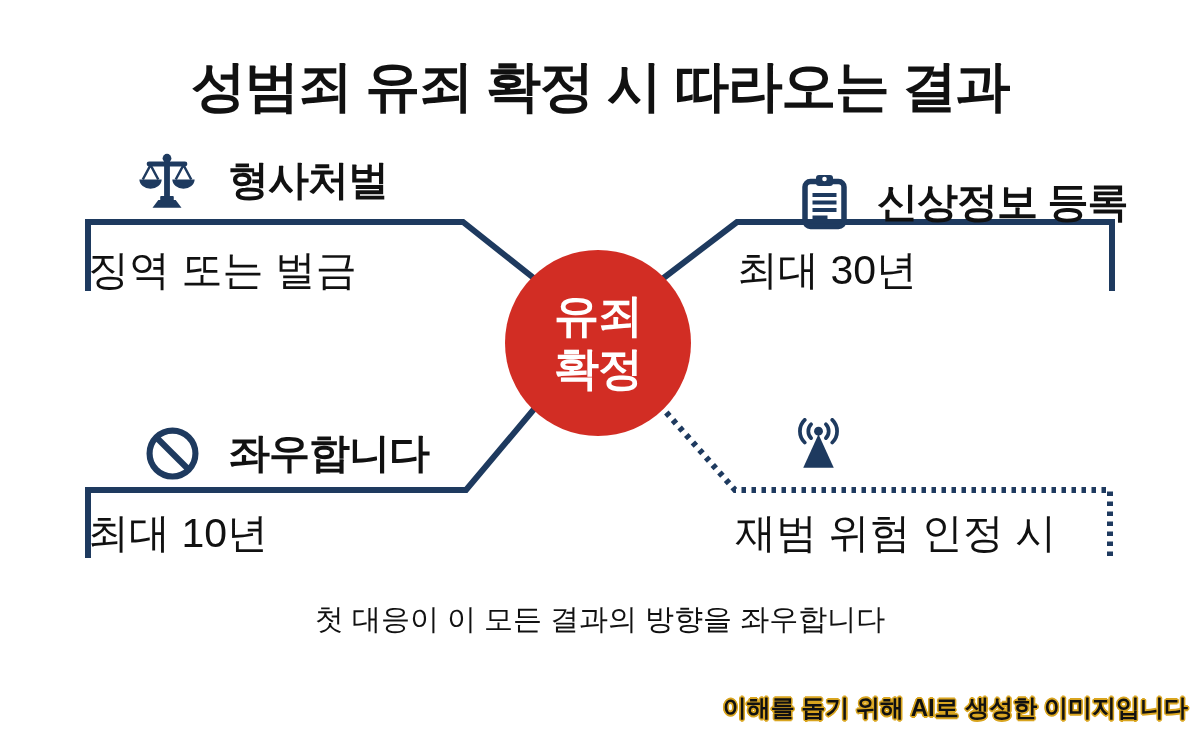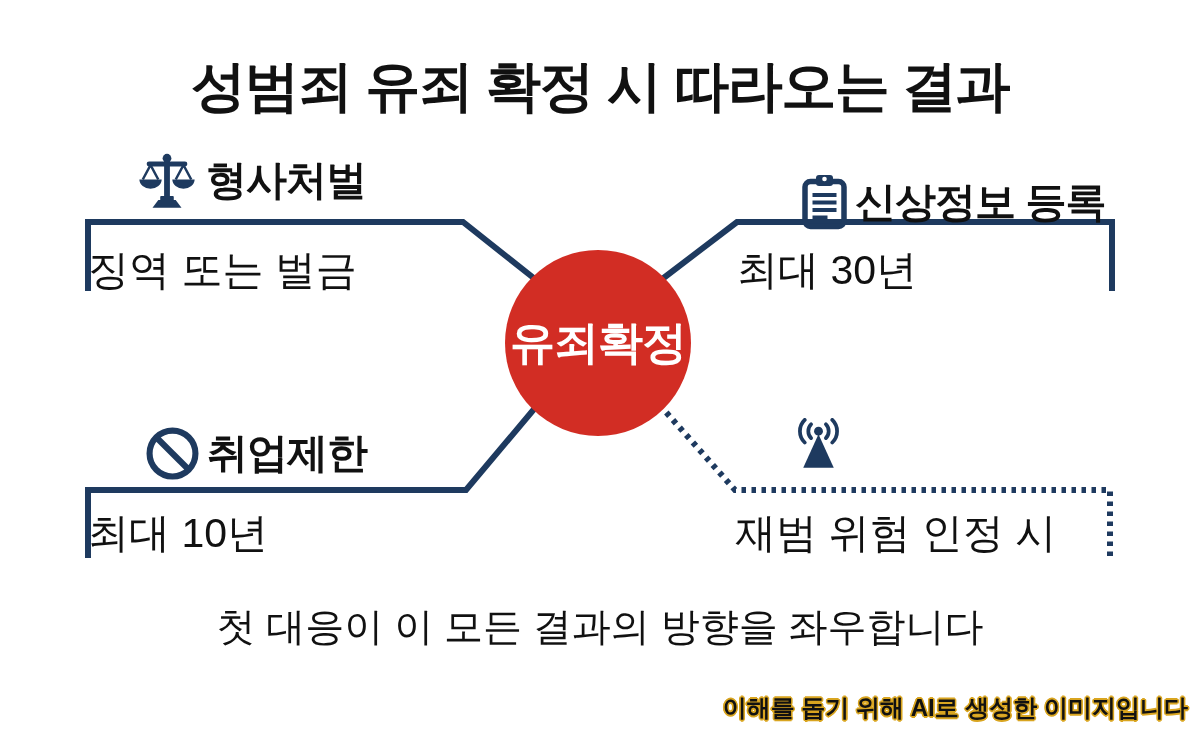--- a/index.html
+++ b/index.html
@@ -18,21 +18,21 @@
     position:absolute;left:0;top:50px;width:1200px;
     text-align:center;font-size:55px;font-weight:800;letter-spacing:-1.5px;
     color:var(--text);
   }
 
   .connectors{position:absolute;left:0;top:0;width:1200px;height:750px;z-index:1;}
   .connectors path{fill:none;stroke:var(--navy);stroke-width:6;}
   .connectors path.dotted{stroke-dasharray:4.5 5.5;}
 
   .branch-head{
-    position:absolute;display:flex;align-items:center;gap:8px;z-index:2;
+    position:absolute;display:flex;align-items:center;gap:30px;z-index:2;
   }
   .branch-head h2{
     font-size:41px;font-weight:800;letter-spacing:-1px;color:var(--text);white-space:nowrap;
   }
   .head-tl{left:136px;top:152px;}
   .head-tr{left:801px;top:174px;}
   .head-bl{left:146px;top:426px;}
   .head-br{left:787px;top:418px;}
 
   .branch-icon{color:var(--navy);display:block;}
@@ -42,28 +42,28 @@
     color:var(--text);z-index:2;white-space:nowrap;
   }
   .detail-tl{left:88px;top:243px;width:375px;}
   .detail-tr{left:737px;top:243px;width:375px;}
   .detail-bl{left:88px;top:506px;width:378px;}
   .detail-br{left:735px;top:506px;width:375px;}
 
   .center-circle{
     position:absolute;left:505px;top:250px;width:186px;height:186px;
     background:var(--accent-red);border-radius:50%;z-index:3;
-    display:flex;flex-direction:row;align-items:center;justify-content:center;
+    display:flex;flex-direction:column;align-items:center;justify-content:center;
     color:#ffffff;font-size:45px;font-weight:800;line-height:1.17;letter-spacing:-1px;
     text-align:right;
   }
 
   .footer-message{
     position:absolute;left:0;top:600px;width:1200px;text-align:center;
-    font-size:39px;font-weight:500;color:var(--text);z-index:2;
+    font-size:29px;font-weight:500;color:var(--text);z-index:2;
   }
 
   .ai-disclaimer{
     position:absolute;right:12px;top:692px;
     font-size:24px;font-weight:700;color:var(--text);white-space:nowrap;z-index:2;
     text-shadow:
       -1.6px 0 0 var(--gold-outline), 1.6px 0 0 var(--gold-outline),
       0 -1.6px 0 var(--gold-outline), 0 1.6px 0 var(--gold-outline),
       -1.2px -1.2px 0 var(--gold-outline), 1.2px -1.2px 0 var(--gold-outline),
       -1.2px 1.2px 0 var(--gold-outline), 1.2px 1.2px 0 var(--gold-outline);
@@ -117,21 +117,21 @@
     </svg>
     <h2>신상정보 등록</h2>
   </div>
   <div class="branch-detail detail-tr">최대 30년</div>
 
   <div class="branch-head head-bl">
     <svg class="branch-icon" width="53" height="53" viewBox="0 0 52 52">
       <circle cx="26" cy="26" r="22.5" fill="none" stroke="currentColor" stroke-width="6"></circle>
       <line x1="11.5" y1="11.5" x2="40.5" y2="40.5" stroke="currentColor" stroke-width="6"></line>
     </svg>
-    <h2>취업제한</h2>
+    <h2>좌우합니다</h2>
   </div>
   <div class="branch-detail detail-bl">최대 10년</div>
 
   <div class="branch-head head-br">
     <svg class="branch-icon" width="63" height="52" viewBox="0 0 64 52">
       <circle cx="32" cy="13" r="4.5" fill="currentColor"></circle>
       <path d="M32 16 L47.5 50 H16.5 Z" fill="currentColor"></path>
       <g fill="none" stroke="currentColor" stroke-width="3.8" stroke-linecap="round">
         <path d="M24.5 6 A10 10 0 0 0 24.5 20"></path>
         <path d="M18 1.5 A16 16 0 0 0 18 24.5"></path>

